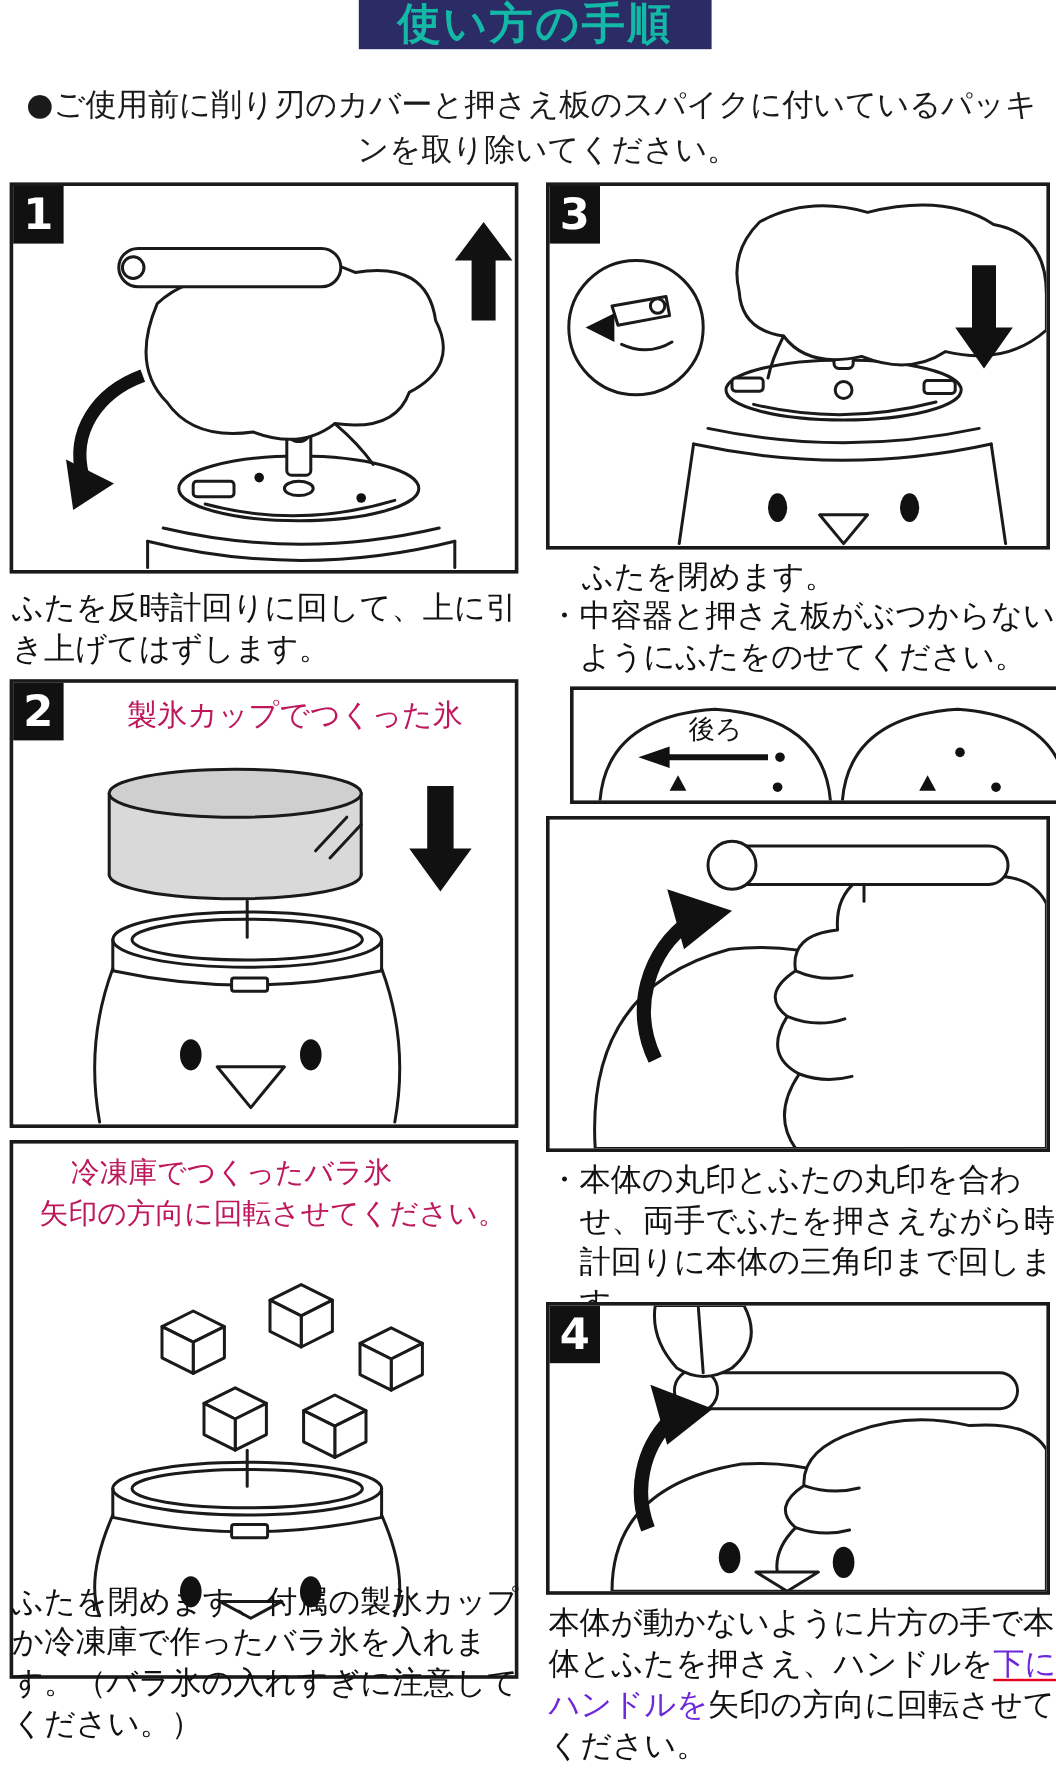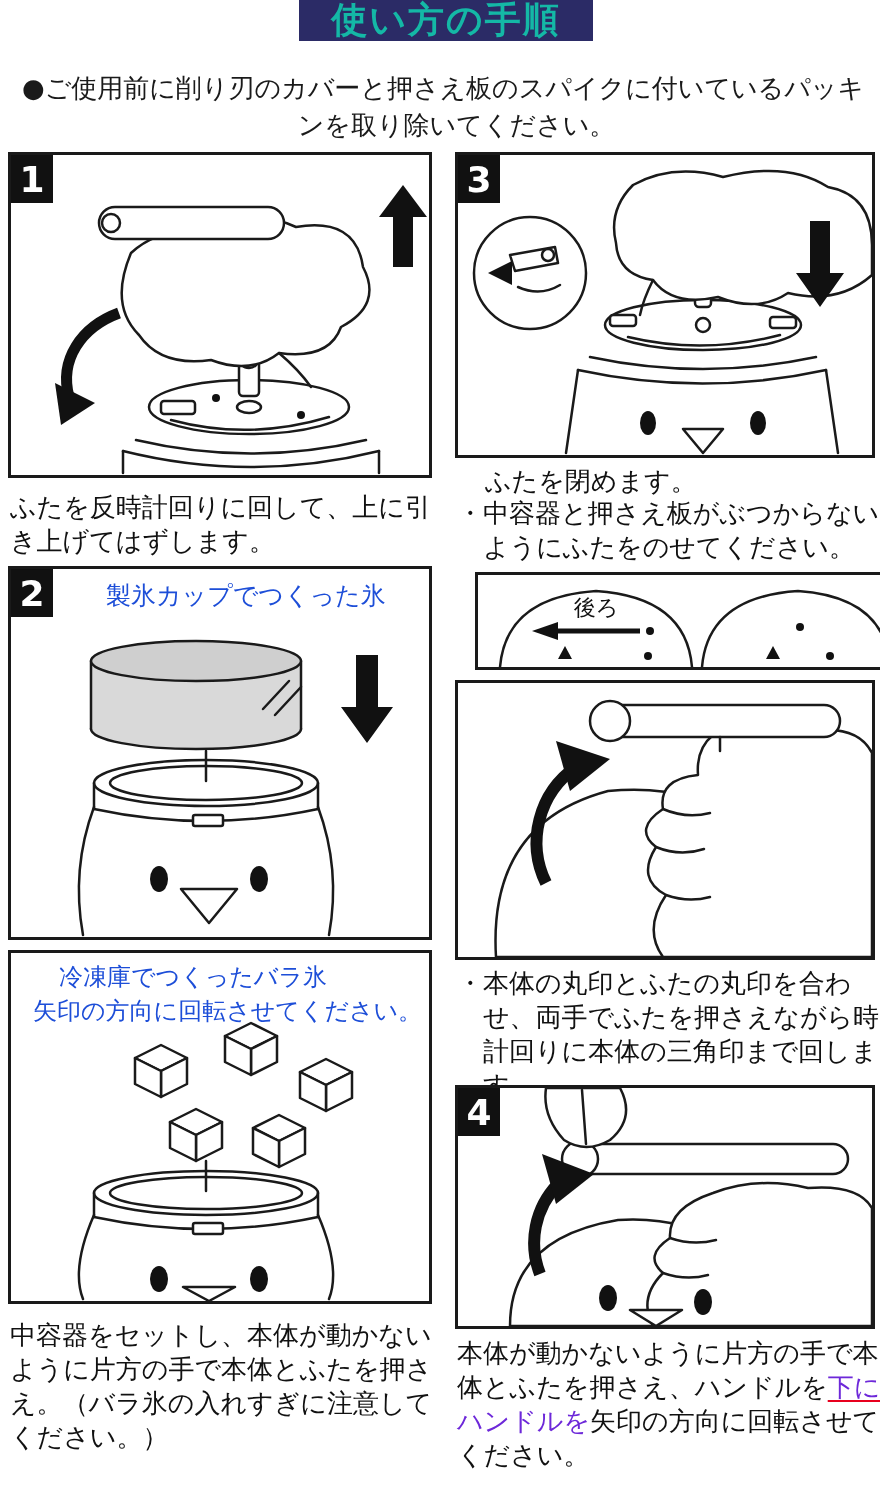--- a/index.html
+++ b/index.html
@@ -18,21 +18,21 @@
   .badge { position:absolute; left:0; top:0; width:42px; height:48px; background:#111;
     color:#fff; font-size:36px; font-weight:bold; display:flex; align-items:center;
     justify-content:center; z-index:3; }
   .fig { position:absolute; left:0; top:0; width:100%; height:100%; }
 
   .caption { position:absolute; font-size:26px; line-height:34px; color:#111; }
   .hang { padding-left:26px; text-indent:-26px;font-family:Liberation Mono, monospace; }
   .red { color:#6d28d9; }
   .u { text-decoration:underline; text-decoration-color:#e8001e; text-underline-offset:4px; }
 
-  .label-in { position:absolute; font-size:24px; color:#1d4ed8; z-index:2; white-space:nowrap; }
+  .label-in { position:absolute; font-size:24px; color:#be185d; z-index:2; white-space:nowrap; }
 
   svg { display:block; }
   .line { fill:none; stroke:#1a1a1a; stroke-width:2.5; stroke-linecap:round; stroke-linejoin:round; }
   .white { fill:#ffffff; stroke:#1a1a1a; stroke-width:2.5; stroke-linejoin:round; }
   .gray  { fill:#d9d9d9; stroke:#1a1a1a; stroke-width:2.5; }
   .gray2 { fill:#cfcfcf; stroke:#1a1a1a; stroke-width:2.5; }
   .fillb { fill:#111; stroke:none; }
 </style>
 </head>
 <body>
@@ -117,21 +117,21 @@
         <line class="line" x1="290" y1="92" x2="290" y2="160"></line>
         <ellipse class="gray2" cx="185" cy="92" rx="105" ry="20"></ellipse>
         <path class="line" d="M252,140 L278,112"></path>
         <path class="line" d="M264,146 L290,118"></path>
       </g>
 
       <polygon class="fillb" points="345,86 367,86 367,138 382,138 356,174 330,138 345,138"></polygon>
     </svg>
   </div>
 
-  <div class="panel" style="left:8px; top:950px; width:424px; height:354px;font-family:Liberation Mono, monospace;">
+  <div class="panel" style="left:8px; top:950px; width:424px; height:449px;font-family:Liberation Mono, monospace;">
     <div class="label-in" style="left:48px; top:8px;">冷凍庫でつくったバラ氷</div>
     <div class="label-in" style="left:22px; top:42px;">矢印の方向に回転させてください。</div>
     <svg class="fig" viewBox="0 0 418 348">
 
       <g>
         <path class="line" d="M83,262 Q60,315 72,346"></path>
         <path class="line" d="M307,262 Q330,315 318,346"></path>
         <ellipse class="white" cx="195" cy="240" rx="112" ry="22"></ellipse>
         <ellipse class="line" cx="195" cy="240" rx="96" ry="16"></ellipse>
         <path class="line" d="M83,240 L83,264"></path>
@@ -166,21 +166,21 @@
           <polygon class="white" points="0,0 -26,-13 -26,13 0,26"></polygon>
         </g>
         <g transform="translate(268,188)">
           <polygon class="white" points="0,-26 26,-13 0,0 -26,-13"></polygon>
           <polygon class="white" points="0,0 26,-13 26,13 0,26"></polygon>
           <polygon class="white" points="0,0 -26,-13 -26,13 0,26"></polygon>
         </g>
       </g>
     </svg>
   </div>
-  <p class="caption" style="left:10px; top:1318px; width:428px;">中容器をセットし、本体が動かないように片方の手で本体とふたを押さえ。（バラ氷の入れすぎに注意してください。）</p>
+  <p class="caption" style="left:10px; top:1318px; width:428px;">ふたを閉めます、付属の製氷カップか冷凍庫で作ったバラ氷を入れます。（バラ氷の入れすぎに注意してください。）</p>
 
   <div class="panel" style="left:455px; top:152px; width:420px; height:306px;">
     <div class="badge">3</div>
     <svg class="fig" viewBox="0 0 414 300">
 
       <g>
         <path class="line" d="M120,215 L108,298"></path>
         <path class="line" d="M368,215 L380,298"></path>
         <path class="line" d="M132,202 Q245,226 358,202"></path>
         <path class="line" d="M120,215 Q245,242 368,215"></path>

